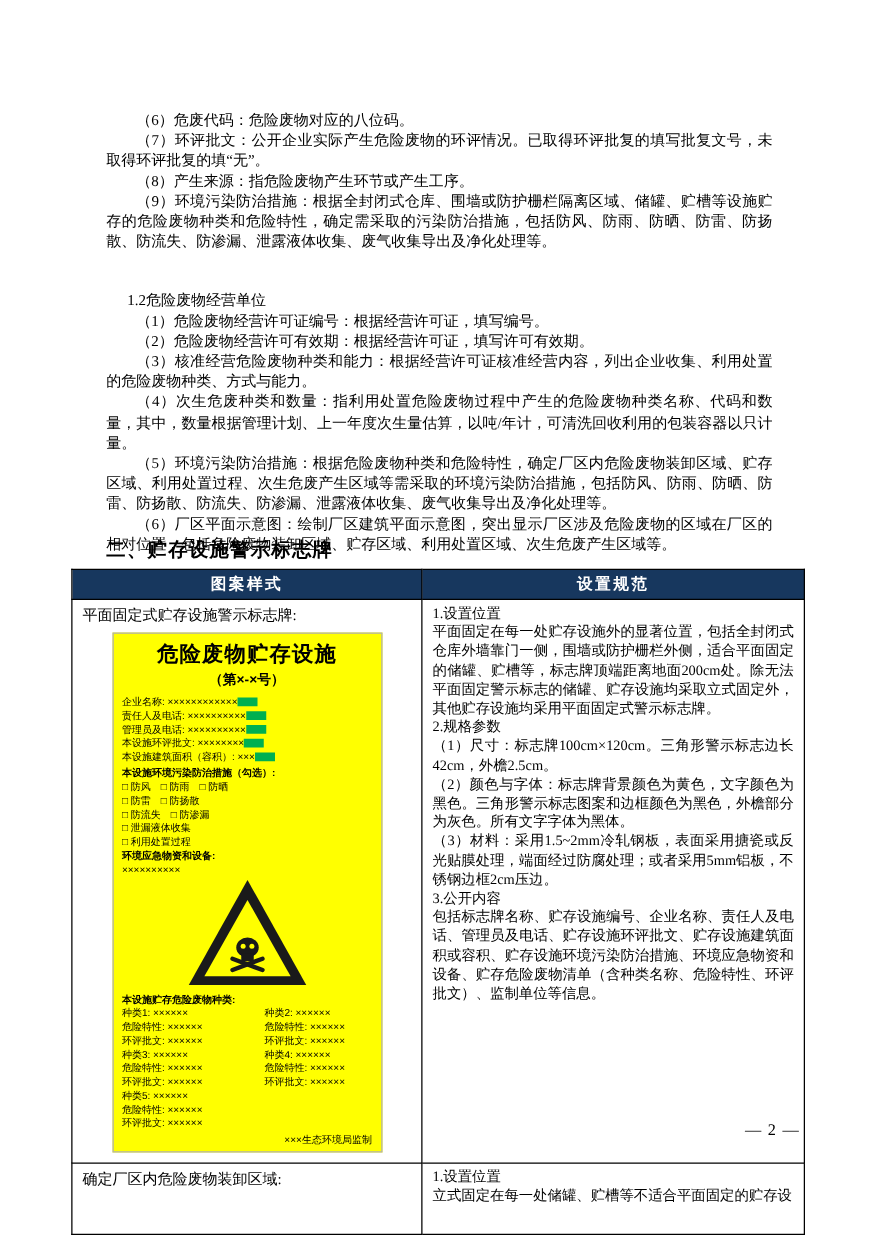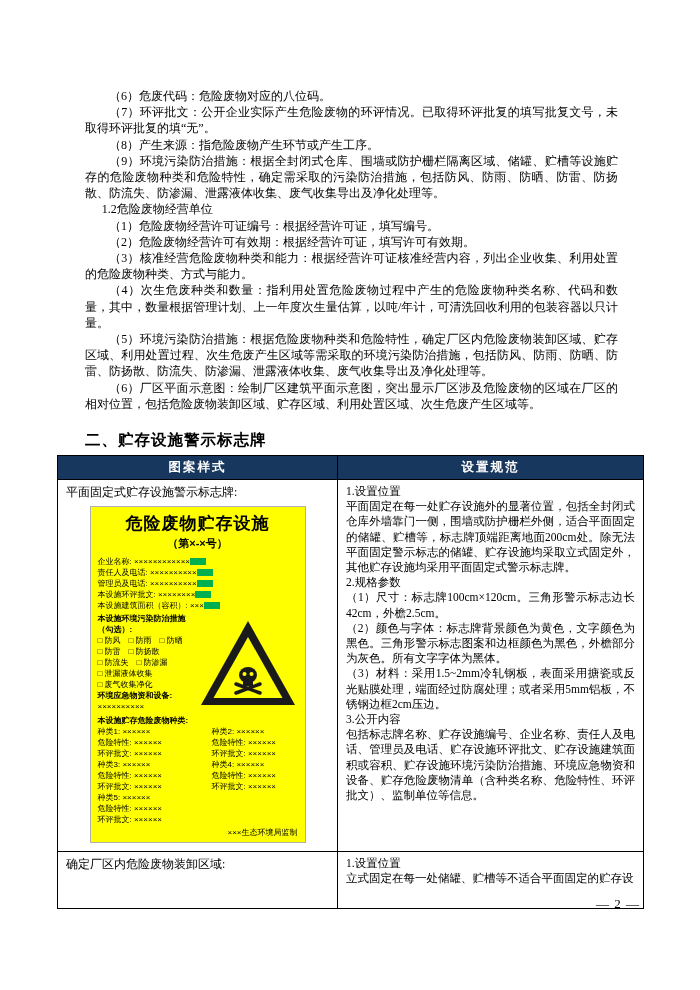--- a/index.html
+++ b/index.html
@@ -1,21 +1,21 @@
 <!DOCTYPE html>
 <html><head>
 <meta charset="utf-8">
 <style>
   html,body{margin:0;padding:0;background:#fff;}
   .page{position:relative;width:700px;height:990px;background:#ffffff;overflow:hidden;
         font-family:"Liberation Serif","DejaVu Serif",serif;color:#000;text-decoration:underline;}
   
   .intro{position:absolute;left:85px;top:88px;width:533px;font-size:12px;line-height:16.2px;text-align:justify;}
   .intro p{margin:0;text-indent:2em;}
-  .intro p.subhead{text-indent:1.4em;}
+  .intro p.subhead{text-indent:1.4em;margin-top:31px;}
   
   .section-title{position:absolute;left:85px;top:430px;font-size:15.5px;font-weight:bold;letter-spacing:1px;}
   
   .spec-table{position:absolute;left:57px;top:455px;width:586px;border-collapse:collapse;table-layout:fixed;}
   .spec-table th,.spec-table td{border:1px solid #000;}
   .spec-table th{background:#17375e;color:#fff;font-family:"Liberation Sans","DejaVu Sans",sans-serif;
         font-weight:bold;font-size:12.5px;padding:3px 0;text-align:center;letter-spacing:2px;}
   .col-pattern{width:280px;}.col-spec{width:306px;}
   .pattern-cell{vertical-align:top;padding:4px 8px;}
   .pattern-label{font-size:12px;line-height:16px;}
@@ -23,21 +23,21 @@
   .spec-cell p{margin:0;text-align:justify;}
   .row2 .pattern-cell,.row2 .spec-cell{height:48px;}
   
   .sign{width:216px;margin:6px auto 4px;background:#ffff00;border:1px solid #b0b0b0;
         font-family:"Liberation Sans","DejaVu Sans",sans-serif;padding:5px 7px 4px;box-sizing:border-box;}
   .sign-title{text-align:center;font-size:17px;font-weight:bold;letter-spacing:1px;}
   .sign-sub{text-align:center;font-size:11px;font-weight:bold;margin-top:1px;}
   .sign-fields{margin-top:5px;font-size:8px;line-height:11px;}
   .sign-field{display:flex;justify-content:flex-start;align-items:center;}
   .green-box{display:inline-block;width:16px;height:7px;background:#00b050;flex:none;}
-  .sign-measures-row{display:flex;margin-top:2px;}
+  .sign-measures-row{display:flex;margin-top:2px;flex-direction:column;}
   .sign-checks{width:138px;font-size:8px;line-height:11px;}
   .sign-b{font-weight:bold;}
   .sign-tri{flex:1;display:flex;align-items:center;justify-content:center;}
   .sign-bottom{margin-top:3px;font-size:8px;line-height:11px;}
   .waste-cols{display:flex;gap:28px;}
   .waste-col{width:50%;}
   .sign-issuer{text-align:right;font-size:8px;margin-top:2px;}
   
   .footer{position:absolute;right:60px;top:896px;font-size:13px;letter-spacing:1px;}
 </style>
@@ -105,21 +105,21 @@
                 </div>
             </div>
 
             <div class="sign-measures-row">
               <div class="sign-checks">
                 <div class="sign-b">本设施环境污染防治措施（勾选）:</div>
                 <div>□ 防风　□ 防雨　□ 防晒</div>
                 <div>□ 防雷　□ 防扬散</div>
                 <div>□ 防流失　□ 防渗漏</div>
                 <div>□ 泄漏液体收集</div>
-                <div>□ 废气收集净化</div>
+                <div>□ 利用处置过程</div>
                 <div class="sign-b">环境应急物资和设备:</div>
                 <div>××××××××××</div>
               </div>
               <div class="sign-tri">
                 <svg width="100" height="90" viewBox="0 0 100 90" aria-hidden="true">
                   <polygon points="50,3 97,87 3,87" fill="#1a1a1a"></polygon>
                   <polygon points="50,19 84.5,80 15.5,80" fill="#ffff00"></polygon>
                   <ellipse cx="50" cy="57" rx="9" ry="8" fill="#1a1a1a"></ellipse>
                   <rect x="45" y="62" width="10" height="6" fill="#1a1a1a"></rect>
                   <circle cx="46.5" cy="56" r="2" fill="#ffff00"></circle>

